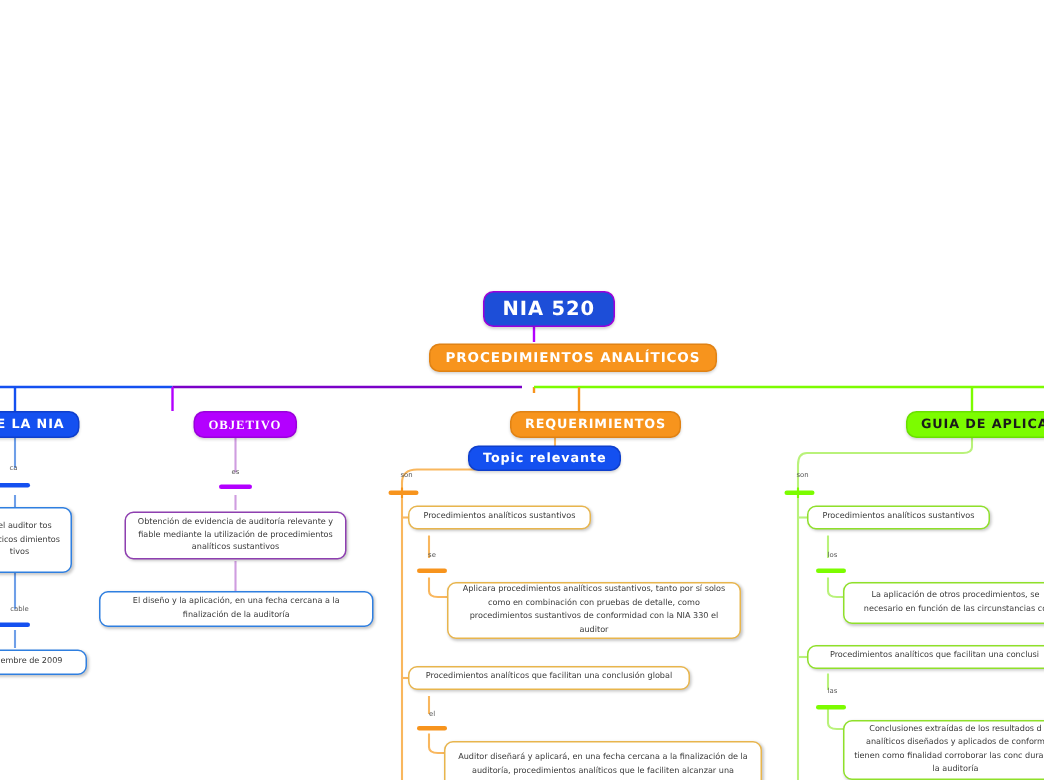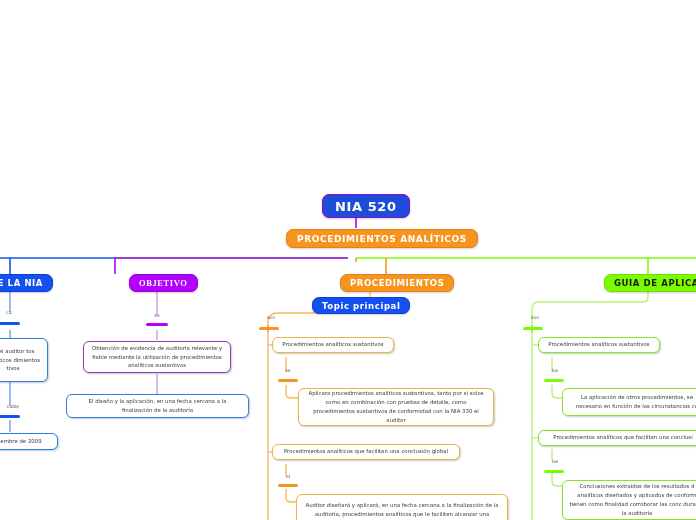--- a/index.html
+++ b/index.html
@@ -163,29 +163,29 @@
 
   <div class="pill pill-blue" style="left:-20px;top:274px;">
     <span>DE LA NIA</span>
   </div>
 
   <div class="pill pill-purple" style="left:129px;top:274px;font-family:Liberation Serif, serif;">
     <span>OBJETIVO</span>
   </div>
 
   <div class="pill pill-orange" style="left:340px;top:274px;">
-    <span>PROCEDIMIENTOS</span>
+    <span>REQUERIMIENTOS</span>
   </div>
 
   <div class="pill pill-green" style="left:604px;top:274px;">
     <span>GUIA DE APLICACION</span>
   </div>
 
   <div class="pill pill-topic" style="left:312px;top:297px;">
-    <span>Topic principal</span>
+    <span>Topic relevante</span>
   </div>
 
   <div class="rel" style="left:-4px;top:310px;width:26px;">ca</div>
   <div class="bar bar-blue" style="left:-2px;top:322px;width:22px;"></div>
 
   <div class="rel" style="left:-4px;top:404px;width:34px;">cable</div>
   <div class="bar bar-blue" style="left:-2px;top:415px;width:22px;"></div>
 
   <div class="box b-blue" style="left:-22px;top:338px;width:70px;height:44px;">
     <span>or el auditor tos analíticos dimientos tivos</span>

